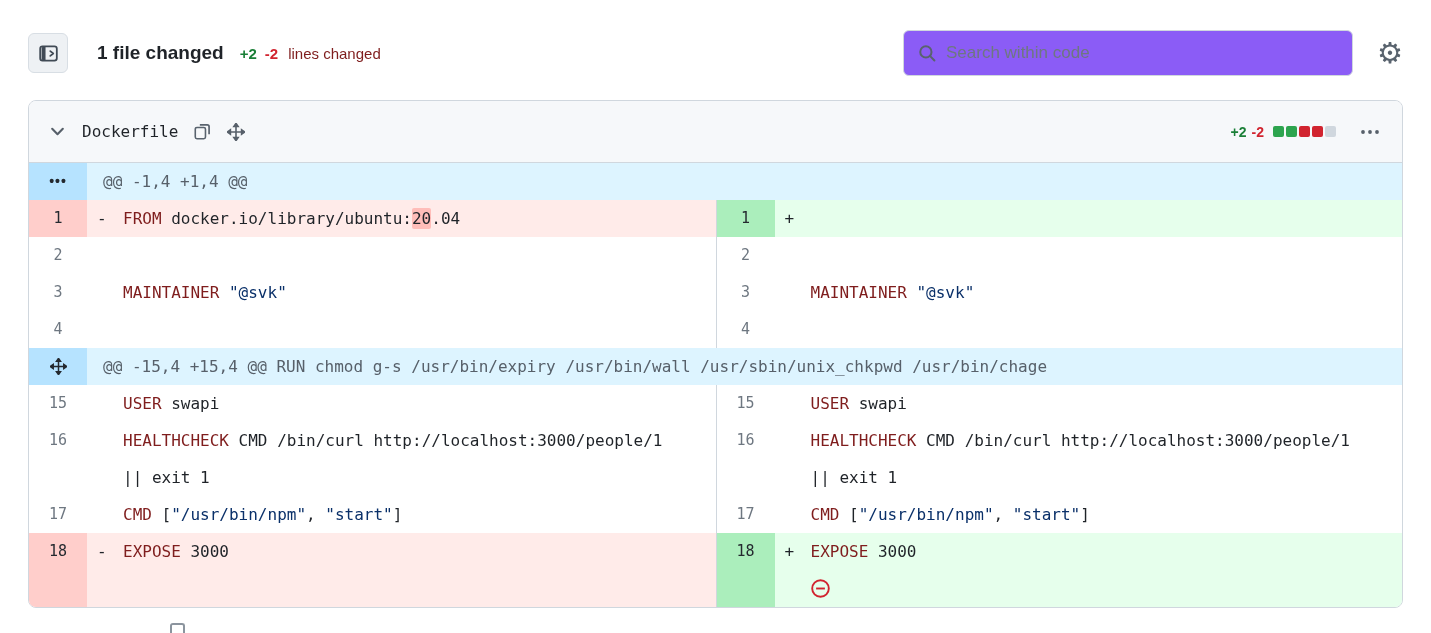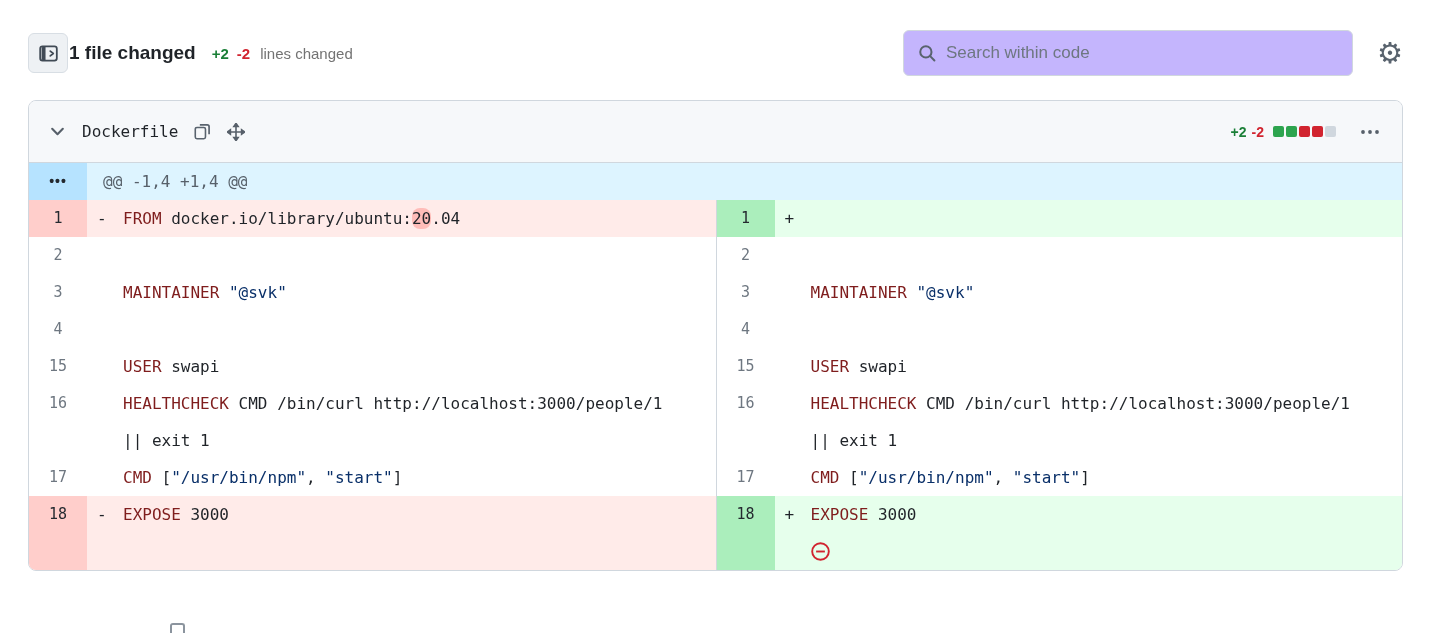--- a/index.html
+++ b/index.html
@@ -2,27 +2,27 @@
 <html><head>
 <meta charset="utf-8">
 <style>
   *{box-sizing:border-box;margin:0;padding:0}
   html,body{width:1431px;height:633px}
   body{background:#fff;font-family:"Liberation Sans",sans-serif;color:#1f2328;overflow:hidden;position:relative}
 
   
   .topbar{display:flex;align-items:center;padding:30px 28px 16px 28px}
   .sidebar-toggle{width:40px;height:40px;border:1px solid #d8dee4;background:#eef1f4;border-radius:6px;display:flex;align-items:center;justify-content:center;cursor:pointer;flex:none}
-  .title{font-size:19px;font-weight:700;margin-left:1px;white-space:nowrap}
+  .title{font-size:19px;font-weight:700;margin-left:29px;white-space:nowrap}
   .stats{display:flex;align-items:center;gap:8px;margin-left:16px;font-size:15px;white-space:nowrap}
   .adds{color:#1a7f37;font-weight:700}
   .dels{color:#d1242f;font-weight:700}
-  .lines-label{color:#737373;margin-left:2px}
+  .lines-label{color:#7f1d1d;margin-left:2px}
   .spacer{flex:1}
-  .search{width:450px;height:46px;border:1px solid #d0d7de;border-radius:6px;display:flex;align-items:center;padding:0 14px;gap:10px;background:#c4b5fd}
+  .search{width:450px;height:46px;border:1px solid #d0d7de;border-radius:6px;display:flex;align-items:center;padding:0 14px;gap:10px;background:#8b5cf6}
   .search input{border:0;outline:0;flex:1;font-size:17px;color:#1f2328;font-family:"Liberation Sans",sans-serif;background:transparent}
   .search input::placeholder{color:#6e7781}
   .gear{margin-left:24px;font-size:29px;color:#59636e;cursor:pointer;line-height:1;user-select:none}
 
   
   .file-box{margin:8px 28px;border:1px solid #d0d7de;border-radius:8px;overflow:hidden}
   .file-header{height:62px;background:#f6f8fa;border-bottom:1px solid #d0d7de;display:flex;align-items:center;padding:0 20px}
   .fh-chevron{cursor:pointer;display:flex;margin-right:16px}
   .fh-name{font-family:"DejaVu Sans Mono","Liberation Mono",monospace;font-size:16px;color:#1f2328}
   .fh-copy{cursor:pointer;display:flex;margin-left:16px}
@@ -47,21 +47,21 @@
   .t-ctx{background:#fff}
   .t-del{background:#ffebe9}
   .t-del .gut{background:#ffcecb;color:#24292f}
   .t-add{background:#e6ffec}
   .t-add .gut{background:#abeebc;color:#24292f}
   .sign{width:36px;flex:none;line-height:37px;padding-left:10px;color:#1f2328}
   .code{flex:1;line-height:37px;white-space:pre-wrap;padding-right:8px;overflow:hidden}
   .tok-k{color:#7f1d1d}
   .tok-s{color:#0a3069}
   .tok-t{color:#1f2328}
-  .hl{border-radius:8px;padding:1px 0}
+  .hl{border-radius:2px;padding:1px 0}
   .hl-d{background:#ffbdb9}
   .hl-a{background:#9ceeae}
   .noeol{vertical-align:middle;margin-bottom:3px}
 
   
   .fragment{position:absolute;left:170px;top:623px;width:15px;height:11px;border:2px solid #8b949e;border-bottom:none;border-radius:3px 3px 0 0}
 </style>
 </head>
 <body>
 
@@ -176,20 +176,33 @@
           <div class="gut">4</div>
           <div class="sign"></div>
           <div class="code"></div>
         </div>
         <div class="half right t-ctx">
           <div class="gut">4</div>
           <div class="sign"></div>
           <div class="code"></div>
         </div>
       </div>
+      <div class="drow hunkrow">
+        <div class="gut hunk-g">
+          <svg viewBox="0 0 18 18" width="17" height="17" stroke="#24292f" stroke-width="1.6" fill="#24292f">
+            <line x1="9" y1="3.5" x2="9" y2="14.5"></line>
+            <line x1="3.5" y1="9" x2="14.5" y2="9"></line>
+            <path d="M9 0.4 L6.9 3.4 h4.2 Z"></path>
+            <path d="M9 17.6 L6.9 14.6 h4.2 Z"></path>
+            <path d="M0.4 9 L3.4 6.9 v4.2 Z"></path>
+            <path d="M17.6 9 L14.6 6.9 v4.2 Z"></path>
+          </svg>
+        </div>
+        <div class="hunk-text">@@ -15,4 +15,4 @@ RUN chmod g-s /usr/bin/expiry /usr/bin/wall /usr/sbin/unix_chkpwd /usr/bin/chage</div>
+      </div>
       <div class="drow">
         <div class="half left t-ctx">
           <div class="gut">15</div>
           <div class="sign"></div>
           <div class="code"><span class="tok-k">USER</span><span class="tok-t"> swapi</span></div>
         </div>
         <div class="half right t-ctx">
           <div class="gut">15</div>
           <div class="sign"></div>
           <div class="code"><span class="tok-k">USER</span><span class="tok-t"> swapi</span></div>

